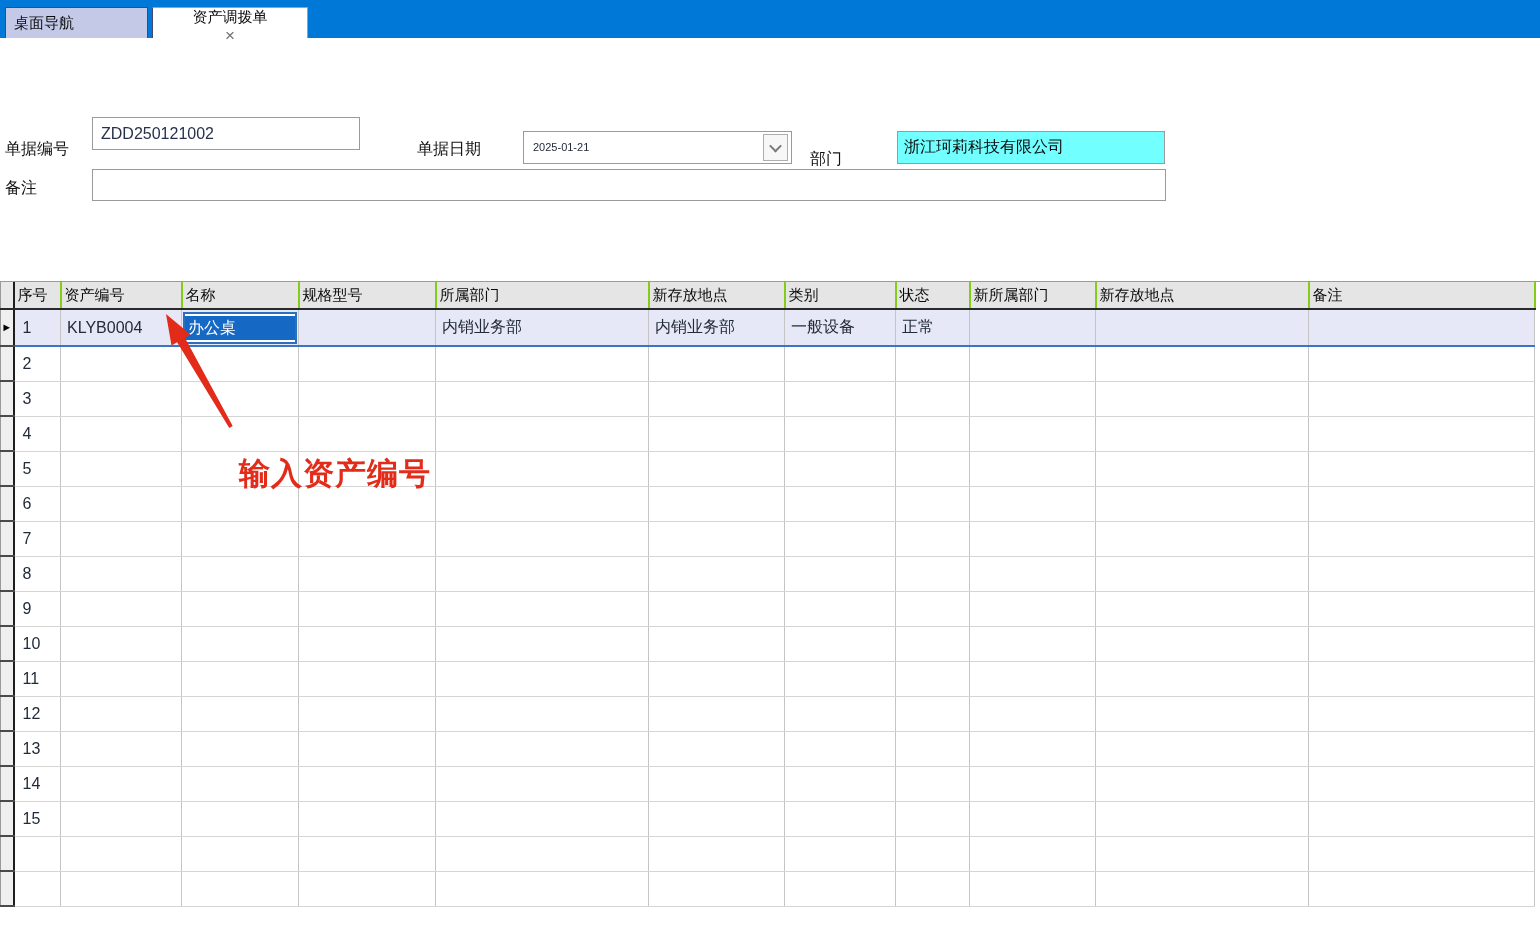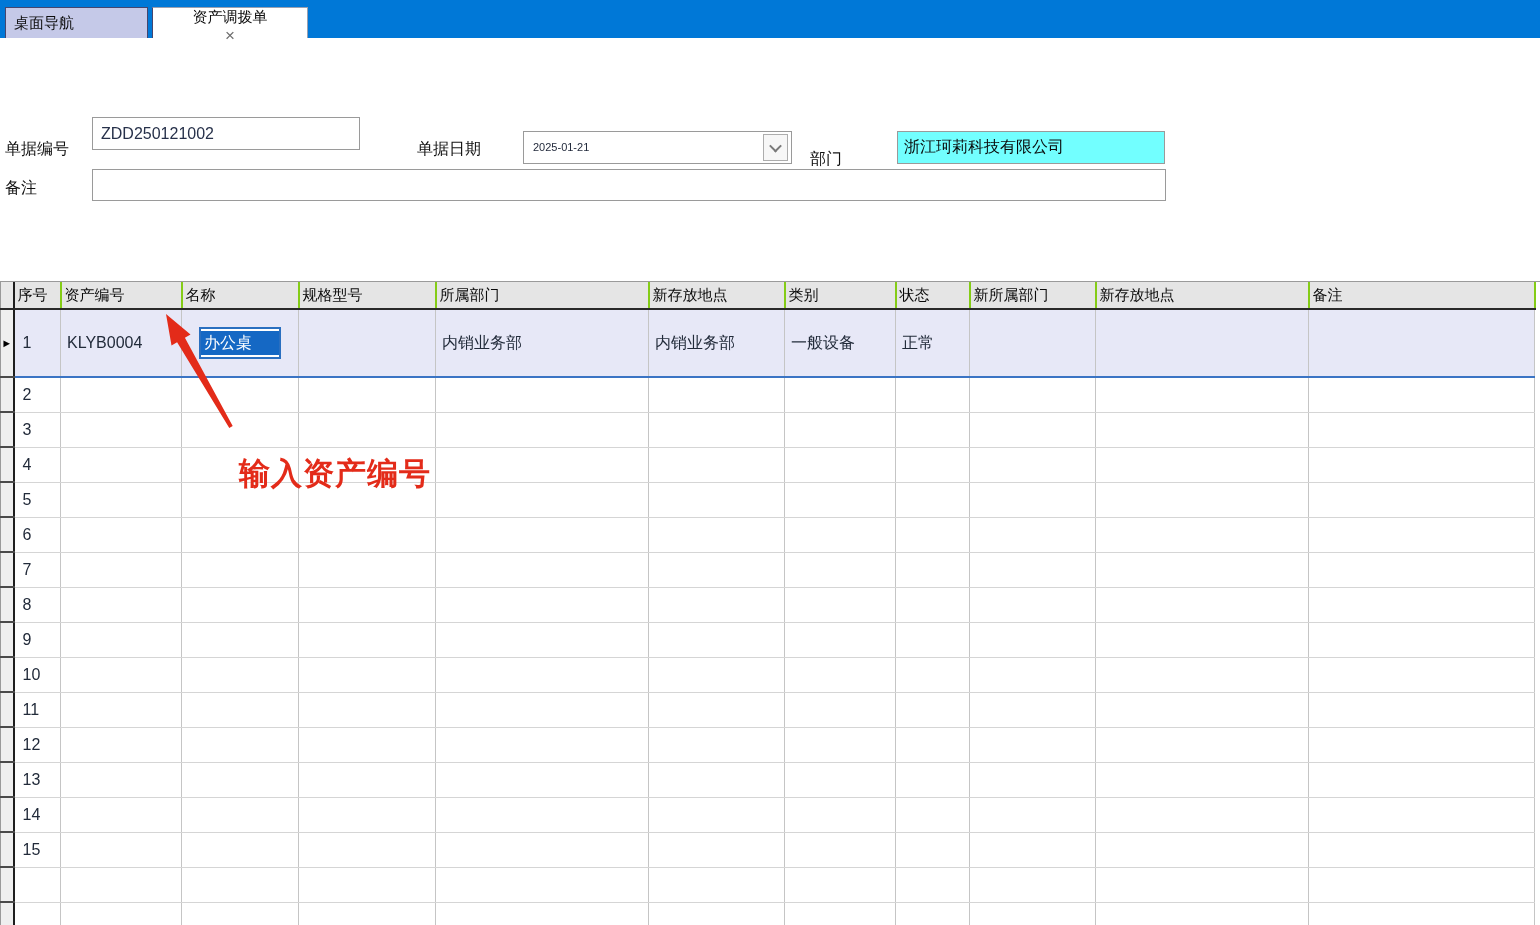--- a/index.html
+++ b/index.html
@@ -120,21 +120,21 @@
     border-right: 2px solid #1e1e1e;
     border-bottom: 2px solid #4a4a4a;
     border-left: 1px solid #9a9a9a;
     padding: 0; text-align: center;
   }
   table.grid td.seq { padding-left: 8px; }
   tr.current td { background: #e7e8f7; border-bottom: 2px solid #3b74c4; }
   tr.current td.ind { background: #efefef; border-bottom: 2px solid #4a4a4a; }
   .marker { font-size: 11px; color: #000; line-height: 35px; }
 
-  td.cell-edit { padding: 16px !important; }
+  td.cell-edit { padding: 0 !important; }
   .editor {
     margin: 1px; height: 32px;
     border: 2px solid #2a6fc0; background: #fff;
     display: flex; flex-direction: column; justify-content: center;
   }
   .sel-text {
     display: block; margin: 2px 0; height: 24px; line-height: 24px;
     background: #1568c4; color: #fff;
     padding-left: 3px; font-size: 16px;
   }

